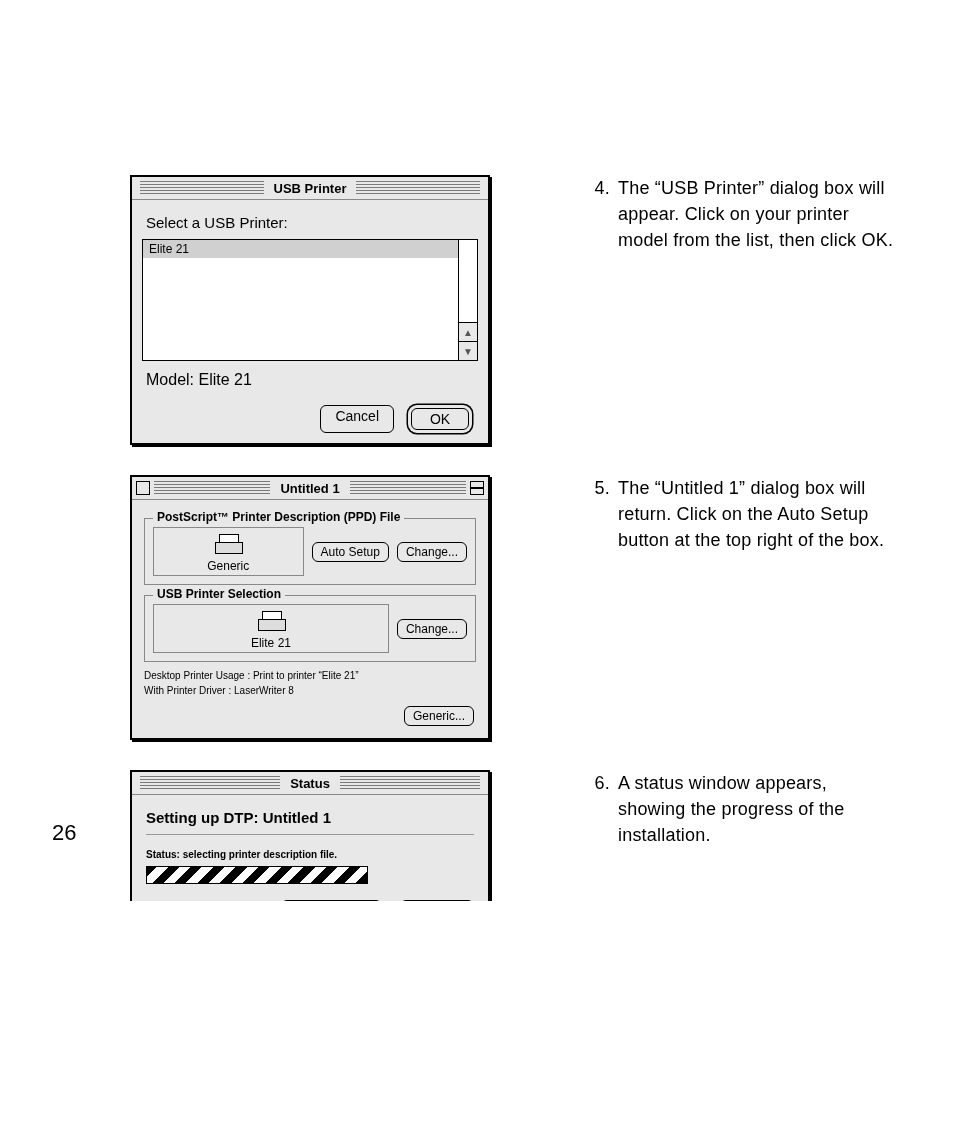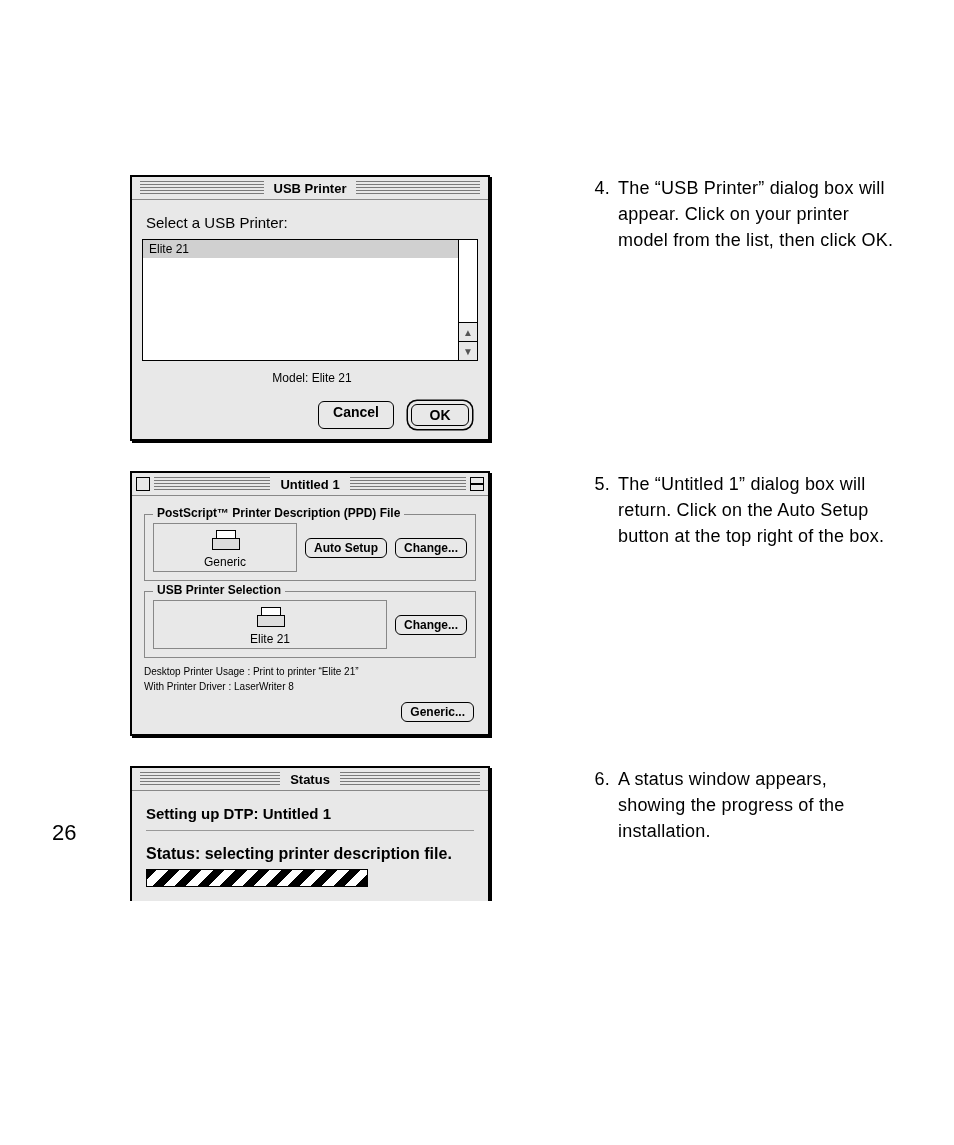--- a/index.html
+++ b/index.html
@@ -133,36 +133,35 @@
     background: #e8e8e8;
     display: flex;
     align-items: center;
     justify-content: center;
     font-size: 10px;
     color: #555;
   }
   .scroll-btn:first-child { border-top: none; }
 
   .model-line {
-    font-size: 12px;
+    font-size: 16px;
     margin: 10px 0 16px 4px;
-    text-align: center;
   }
   .btn-row {
     display: flex;
     justify-content: flex-end;
     gap: 14px;
     padding-right: 6px;
   }
   .mac-btn {
     border: 1.5px solid #000;
     background: #e8e8e8;
     border-radius: 6px;
     padding: 2px 14px;
-    font-weight: bold;
+    font-weight: normal;
     font-size: 14px;
     min-width: 58px;
     text-align: center;
     box-sizing: border-box;
   }
   .mac-btn.default {
     box-shadow: 0 0 0 3px #e8e8e8, 0 0 0 4.5px #000;
     margin: 3px;
   }
   .mac-btn.sm {
@@ -249,21 +248,21 @@
     font-weight: bold;
     font-size: 15px;
     margin-bottom: 8px;
   }
   .status-sep {
     border-top: 1px solid #999;
     margin-bottom: 14px;
   }
   .status-line {
     font-weight: bold;
-    font-size: 16px;
+    font-size: 10px;
     margin-bottom: 6px;
   }
   .barber {
     height: 16px;
     width: 220px;
     border: 1.5px solid #000;
     background: repeating-linear-gradient(
       -45deg,
       #000 0 8px,
       #fff 8px 16px

